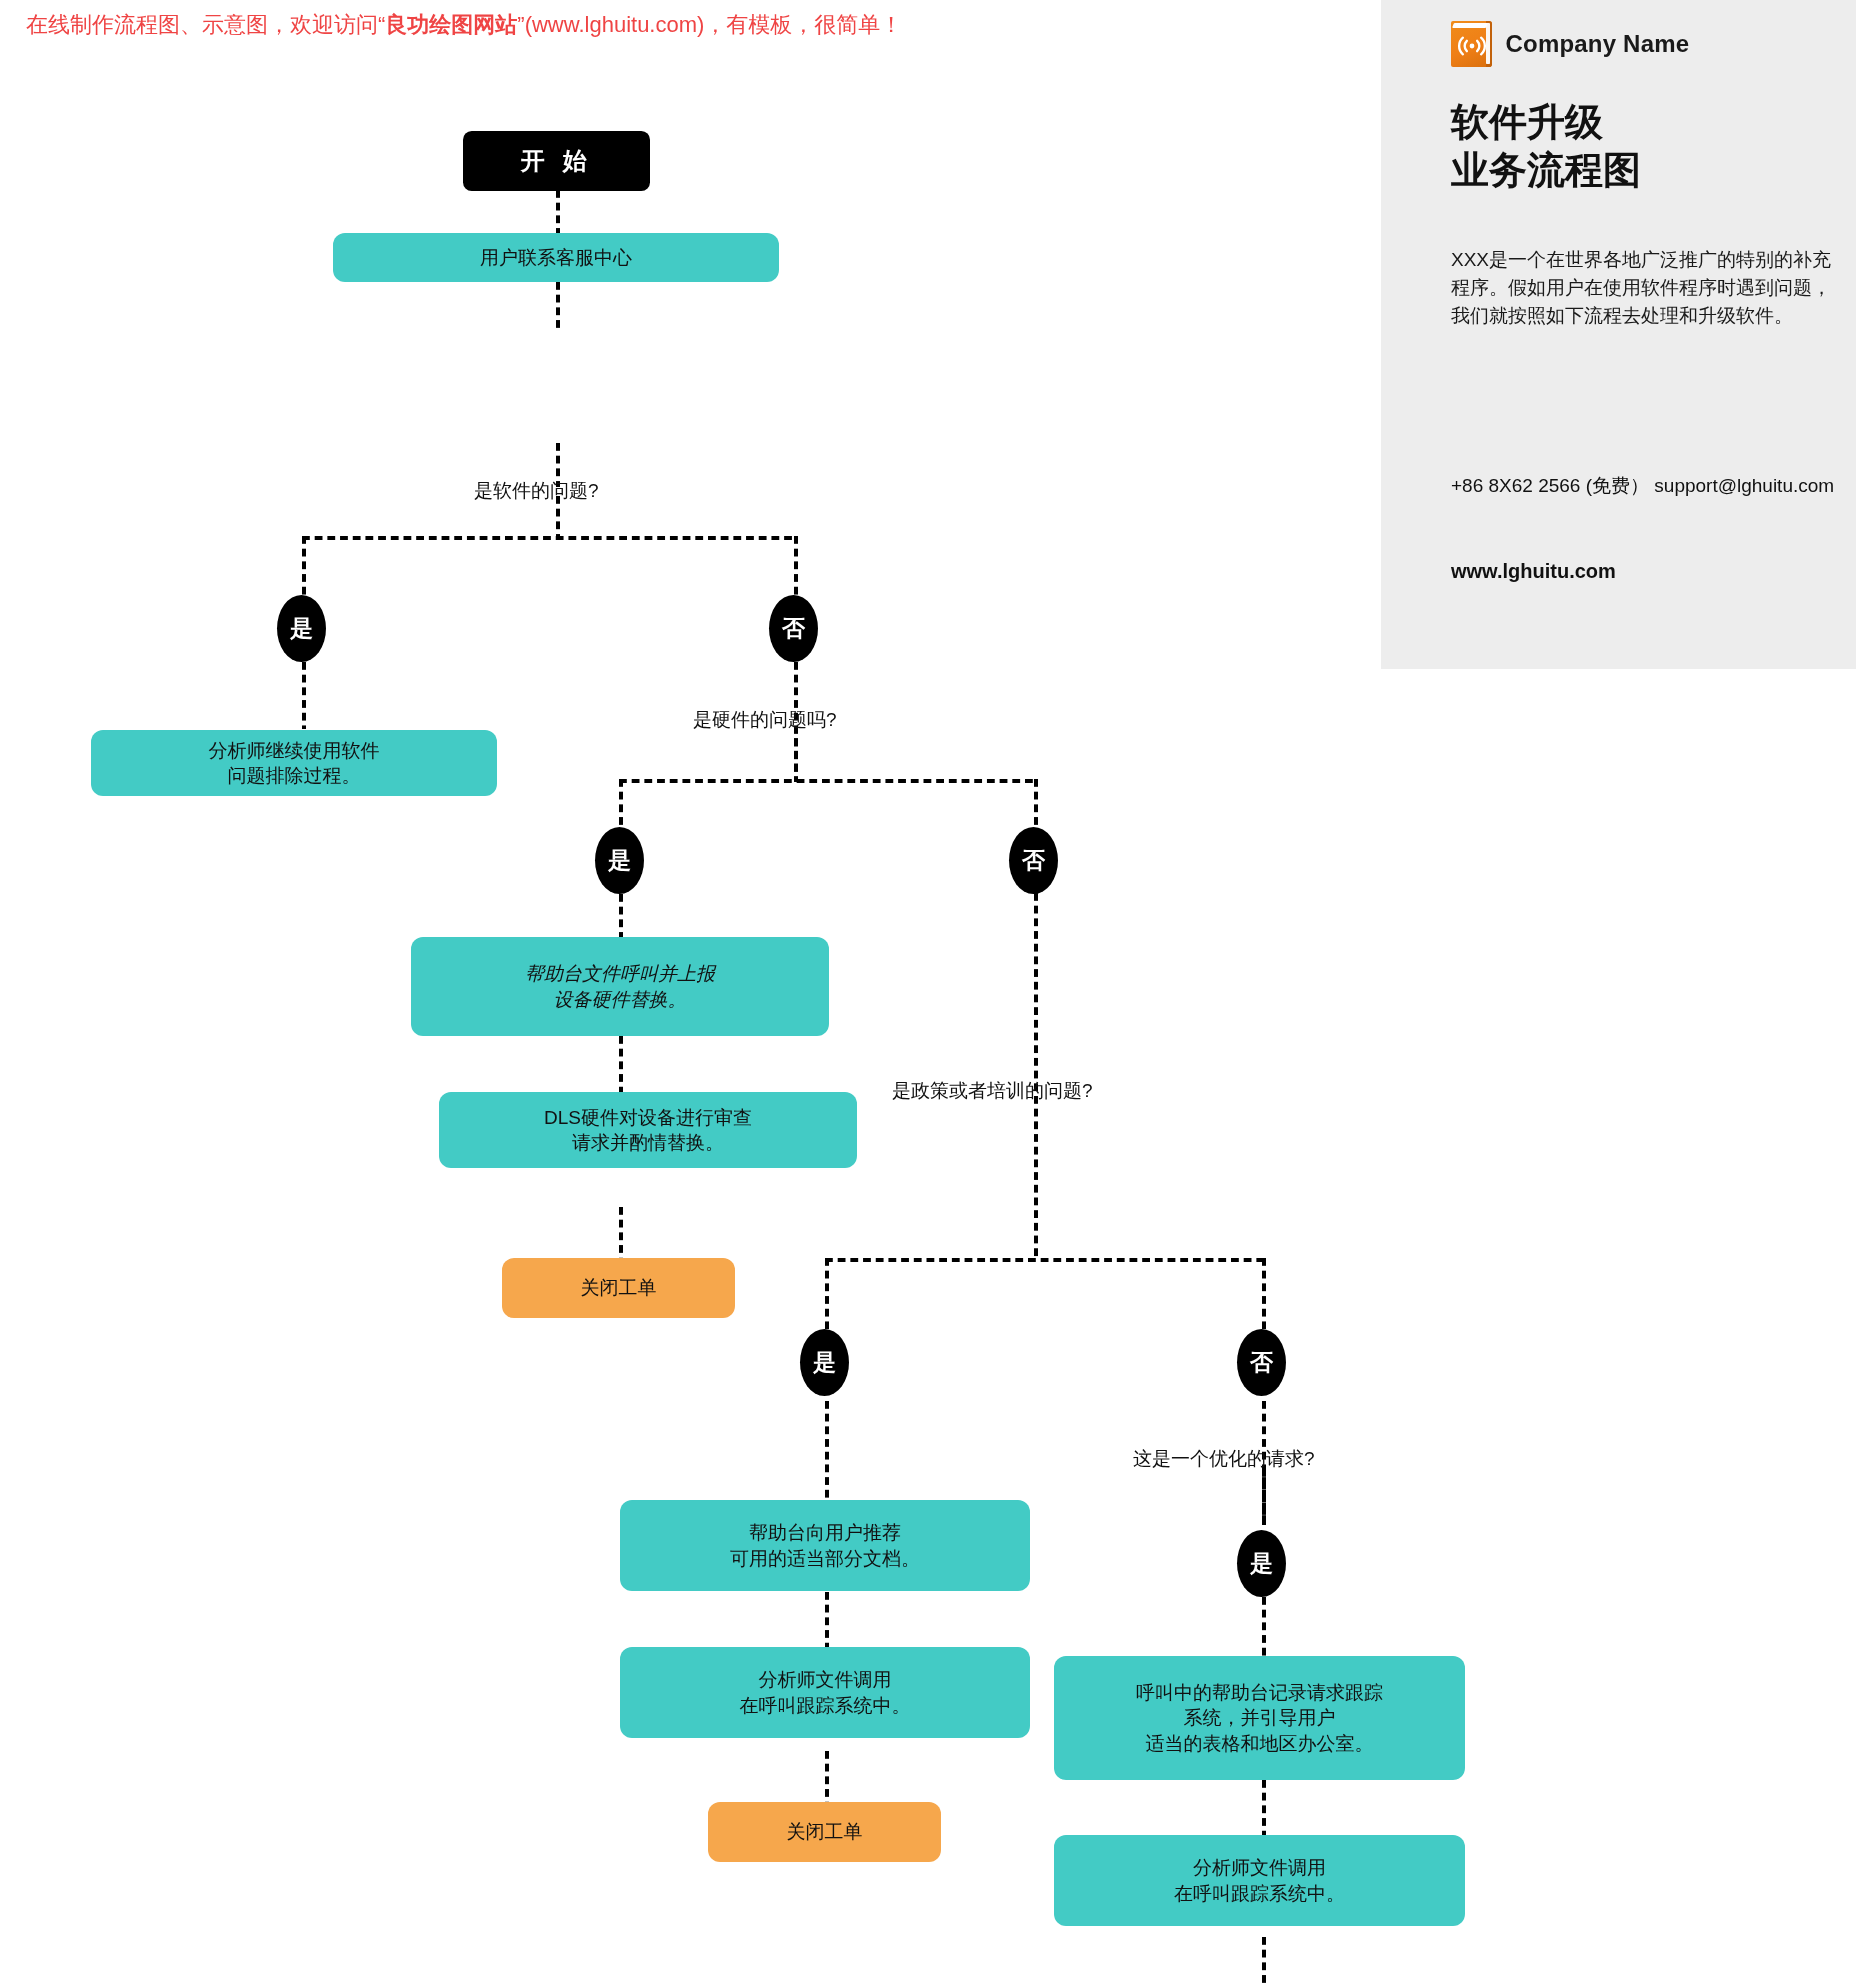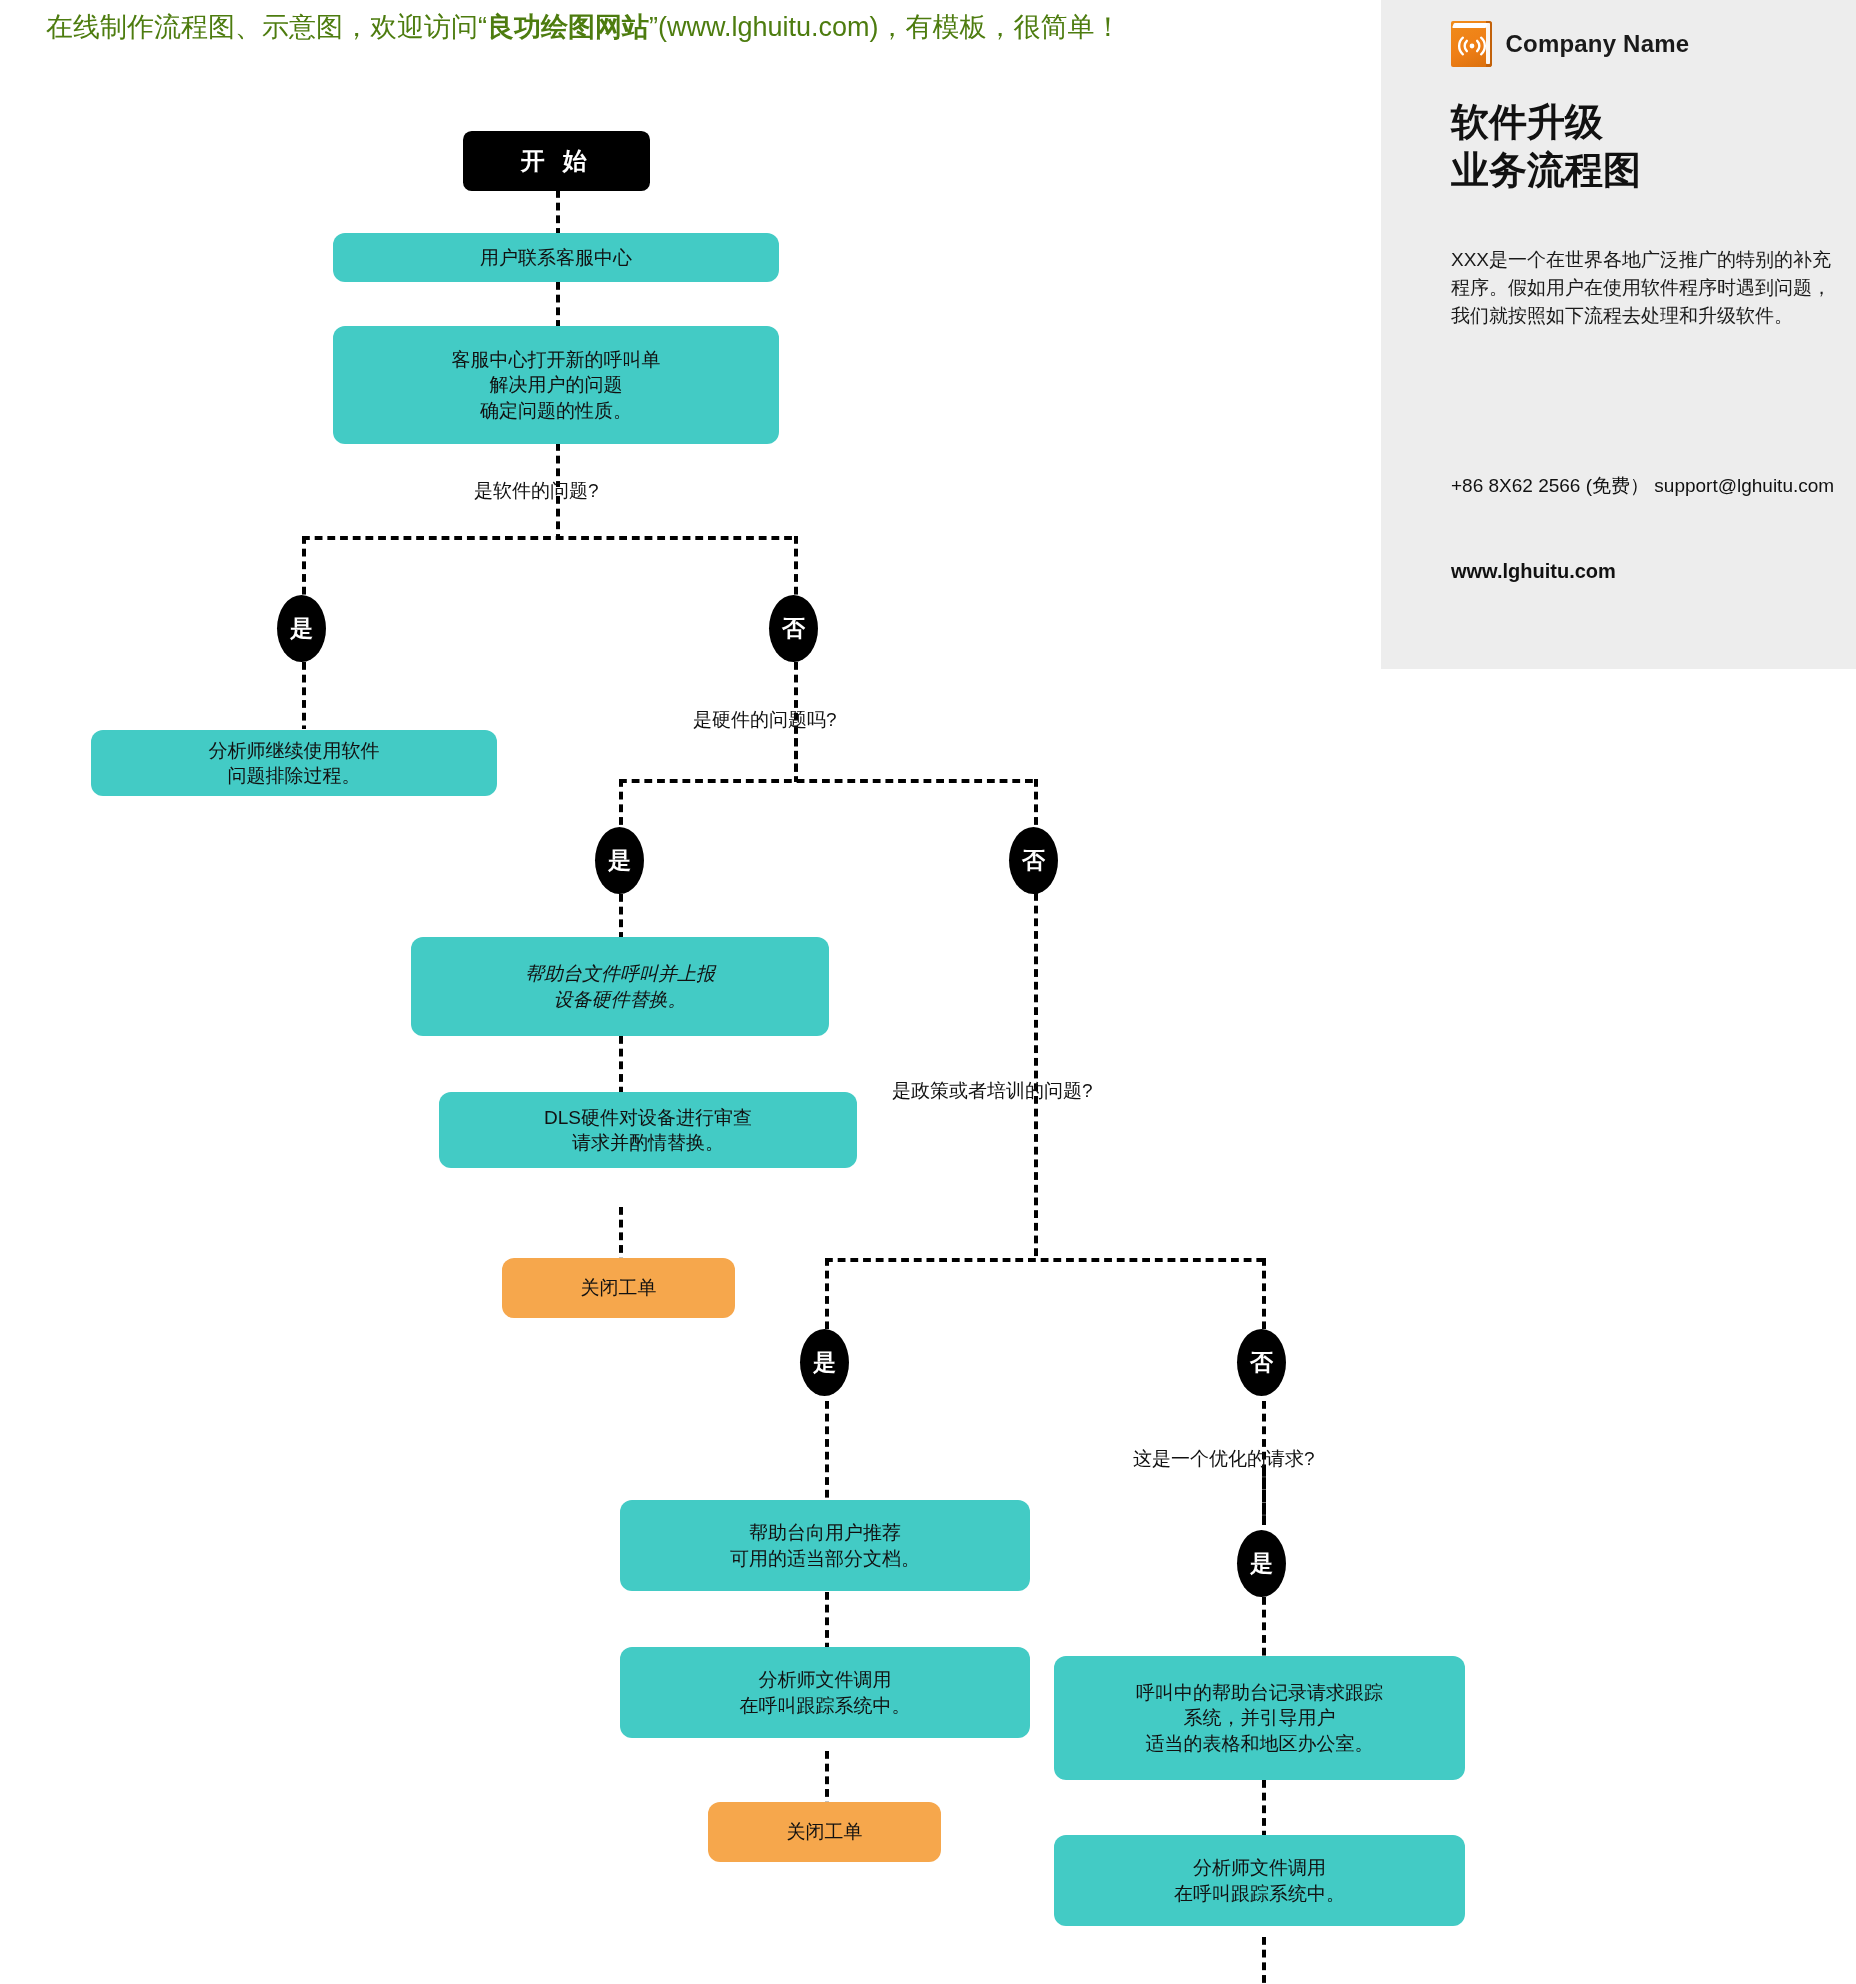--- a/index.html
+++ b/index.html
@@ -12,24 +12,24 @@
   }
   #page {
     position: relative;
     width: 1856px; height: 2626px;
     background: #ffffff;
   }
 
   
   .header-note {
     position: absolute;
-    left: 46px; top: 12px;
-    font-size: 27px;
+    left: 26px; top: 12px;
+    font-size: 22px;
     line-height: 1.15;
-    color: #4d7c0f;
+    color: #ef4444;
     white-space: nowrap;
     letter-spacing: 0px;
   }
   .header-note .strong { font-weight: bold; }
 
   
   .sidebar {
     position: absolute;
     left: 1381px; top: 0px;
     width: 476px; height: 669px;
@@ -250,23 +250,20 @@
   <div class="v-dot" style="left:1262px; top:1597px; height:60px;"></div>
 
   <div class="v-dot" style="left:1262px; top:1780px; height:56px;"></div>
 
   <div class="v-dot" style="left:1262px; top:1937px; height:52px;"></div>
 
   <div class="node start" style="left:463px; top:131px; width:187px; height:60px;">开 始</div>
 
   <div class="node teal" style="left:333px; top:233px; width:446px; height:49px;">用户联系客服中心</div>
 
-  <div class="node teal" style="left:333px; top:326px; width:446px; height:118px;">客服中心打开新的呼叫单
-解决用户的问题
-确定问题的性质。</div>
 
   <div class="qlabel" style="left:474px; top:478px;">是软件的问题?</div>
 
   <div class="bubble" style="left:277px; top:595px;">是</div>
   <div class="bubble" style="left:769px; top:595px;">否</div>
 
   <div class="node teal" style="left:91px; top:730px; width:406px; height:66px;">分析师继续使用软件
 问题排除过程。</div>
 
   <div class="qlabel" style="left:693px; top:707px;text-align:center;">是硬件的问题吗?</div>

